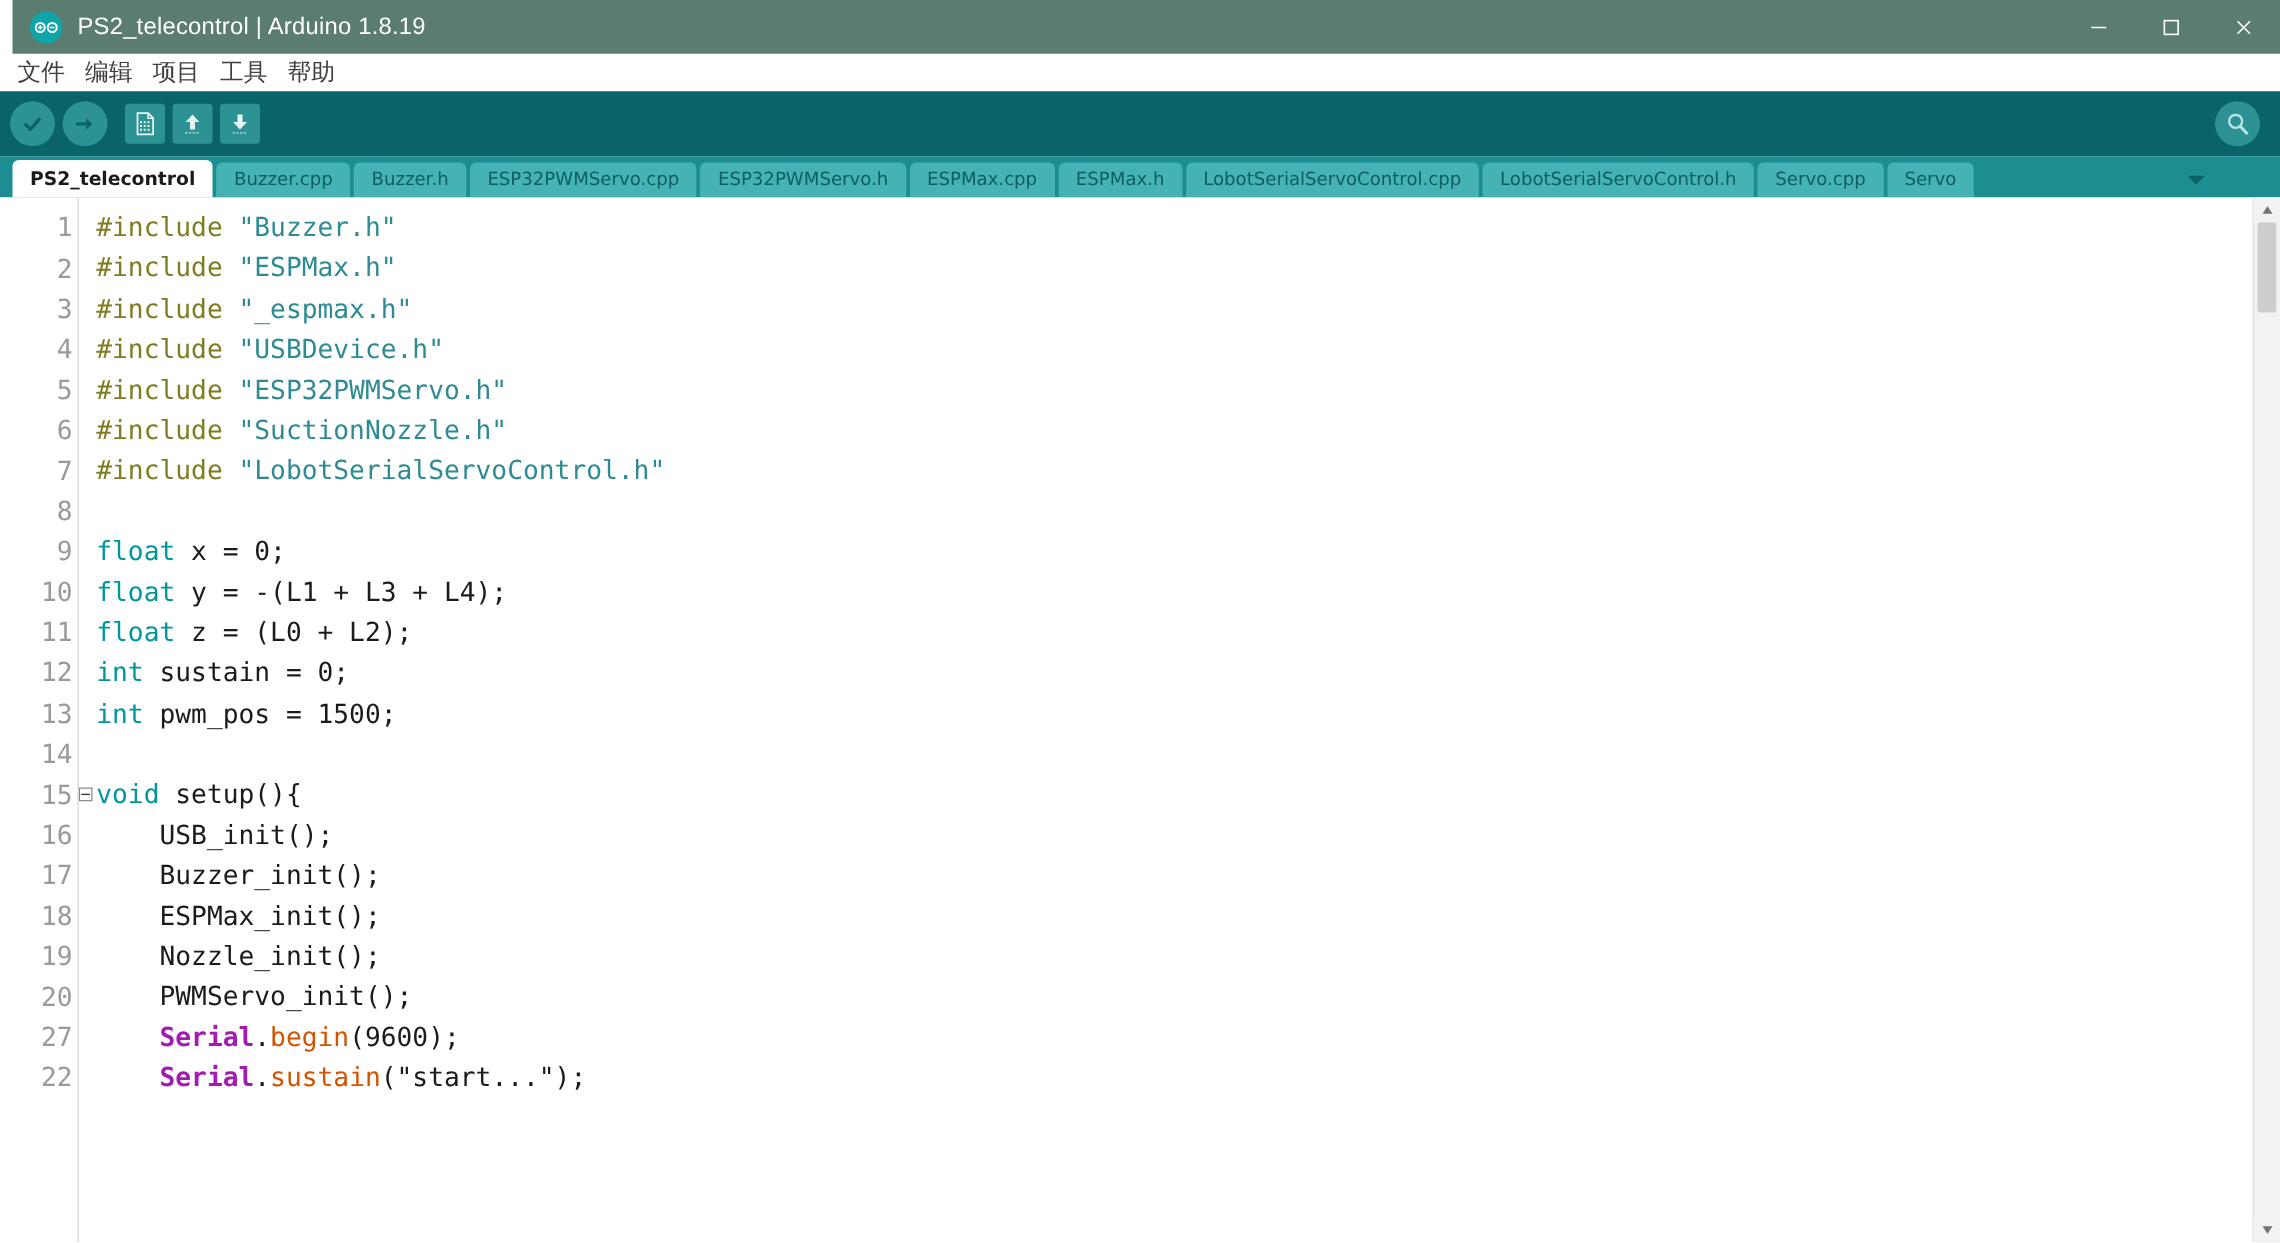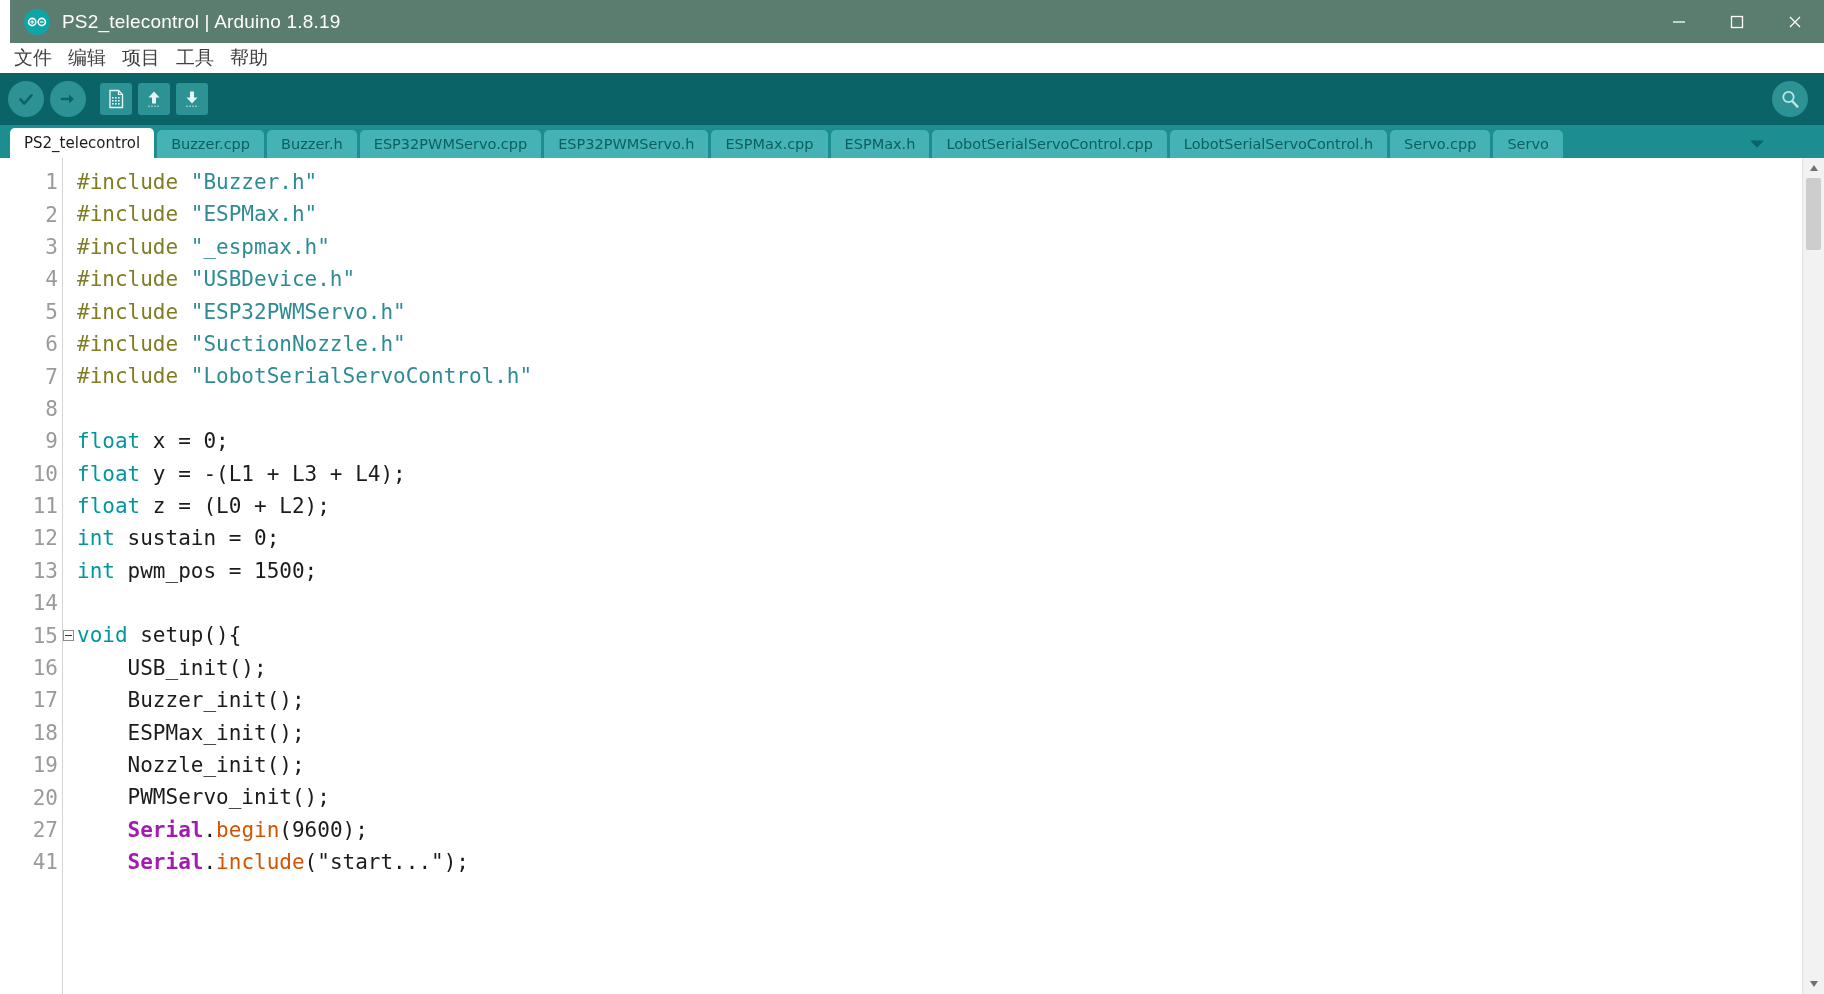--- a/index.html
+++ b/index.html
@@ -129,21 +129,21 @@
     margin-right: 3px;
     border-radius: 5px 5px 0 0;
     white-space: nowrap;
     flex: 0 0 auto;
     font-family: "DejaVu Sans", sans-serif;
   }
   .tab.active {
     background: #ffffff;
     color: #1b1b1b;
     height: 30px;
-    font-weight: normal;
+    font-weight: bold;
     font-size: 15px;
     margin-top: 28px;
   }
   .tab-dropdown {
     position: absolute;
     right: 56px;
     bottom: 1px;
     width: 22px; height: 26px;
     display: flex; align-items: center; justify-content: center;
   }
@@ -424,21 +424,21 @@
       <div class="gutter-row">
           <span>19</span>
         </div>
       <div class="gutter-row">
           <span>20</span>
         </div>
       <div class="gutter-row">
           <span>27</span>
         </div>
       <div class="gutter-row">
-          <span>41</span>
+          <span>22</span>
         </div>
     </div>
 
     <div class="code-area" id="code-area">
         <div class="code-line"><span class="k-pre">#include </span><span class="k-str">"Buzzer.h"</span></div>
         <div class="code-line"><span class="k-pre">#include </span><span class="k-str">"ESPMax.h"</span></div>
         <div class="code-line"><span class="k-pre">#include </span><span class="k-str">"_espmax.h"</span></div>
         <div class="code-line"><span class="k-pre">#include </span><span class="k-str">"USBDevice.h"</span></div>
         <div class="code-line"><span class="k-pre">#include </span><span class="k-str">"ESP32PWMServo.h"</span></div>
         <div class="code-line"><span class="k-pre">#include </span><span class="k-str">"SuctionNozzle.h"</span></div>
@@ -450,21 +450,21 @@
         <div class="code-line"><span class="k-type">int</span><span class="k-plain"> sustain = 0;</span></div>
         <div class="code-line"><span class="k-type">int</span><span class="k-plain"> pwm_pos = 1500;</span></div>
         <div class="code-line">&nbsp;</div>
         <div class="code-line"><span class="k-type">void</span><span class="k-plain"> setup(){</span></div>
         <div class="code-line"><span class="k-plain">    USB_init();</span></div>
         <div class="code-line"><span class="k-plain">    Buzzer_init();</span></div>
         <div class="code-line"><span class="k-plain">    ESPMax_init();</span></div>
         <div class="code-line"><span class="k-plain">    Nozzle_init();</span></div>
         <div class="code-line"><span class="k-plain">    PWMServo_init();</span></div>
         <div class="code-line"><span class="k-plain">    </span><span class="k-obj">Serial</span><span class="k-plain">.</span><span class="k-func">begin</span><span class="k-plain">(9600);</span></div>
-        <div class="code-line"><span class="k-plain">    </span><span class="k-obj">Serial</span><span class="k-plain">.</span><span class="k-func">include</span><span class="k-plain">("start...");</span></div>
+        <div class="code-line"><span class="k-plain">    </span><span class="k-obj">Serial</span><span class="k-plain">.</span><span class="k-func">sustain</span><span class="k-plain">("start...");</span></div>
       </div>
 
     <div class="vscroll">
       <div class="sb-arrow">
         <svg width="10" height="8" viewBox="0 0 10 8">
             <path d="M5 1l4 6H1z" fill="#707070"></path>
           </svg>
       </div>
       <div class="sb-track">
         <div class="sb-thumb"></div>

